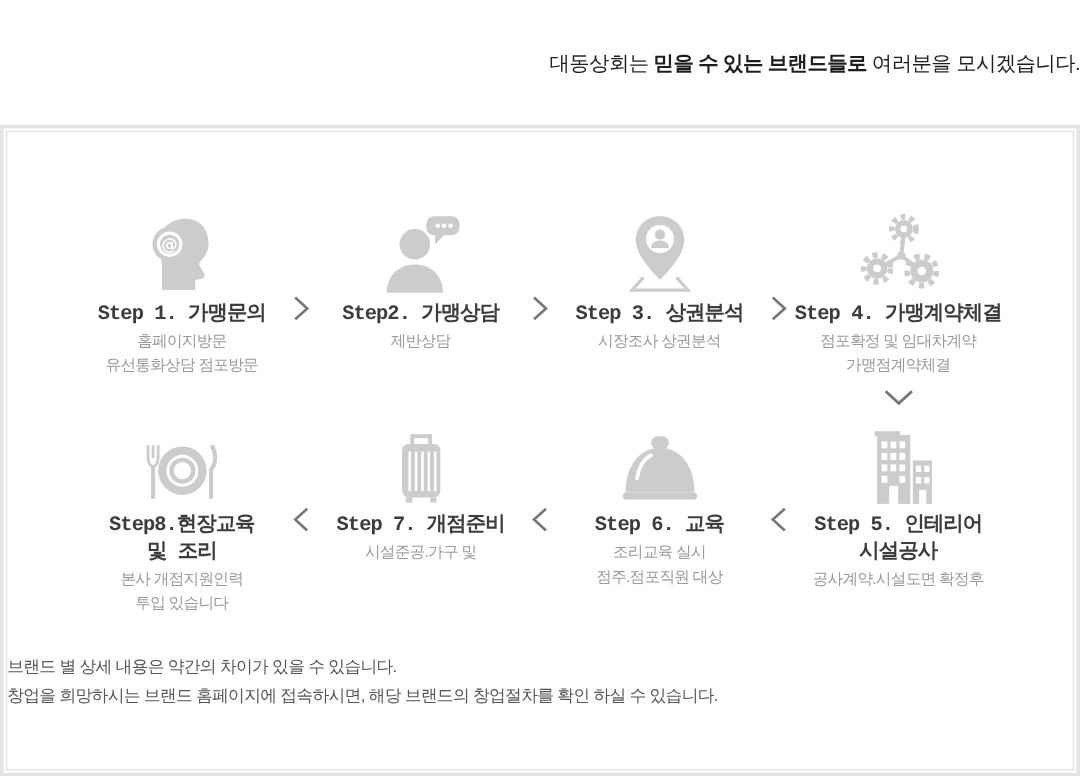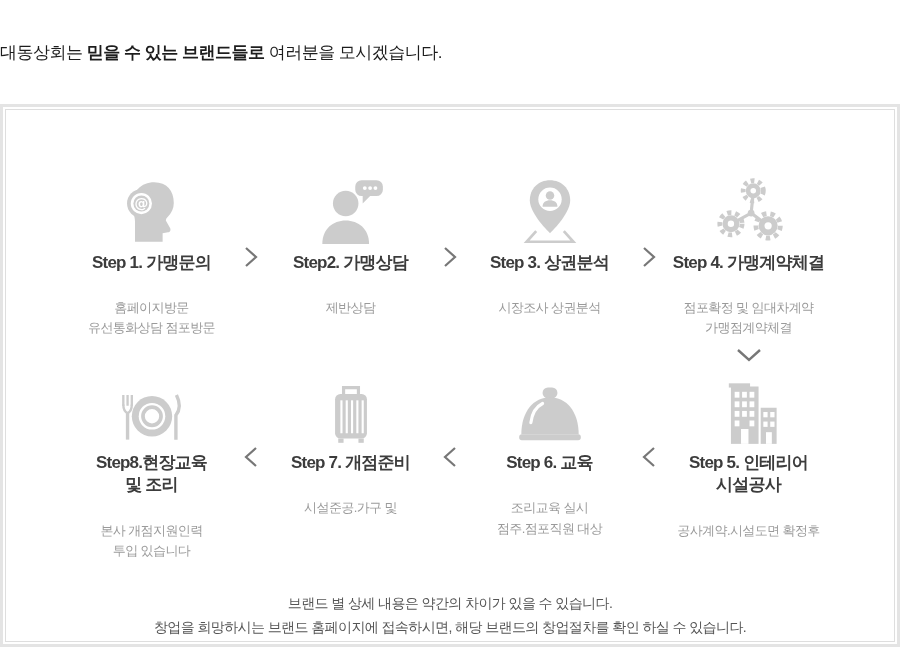--- a/index.html
+++ b/index.html
@@ -5,21 +5,21 @@
   * { box-sizing: border-box; margin: 0; padding: 0; }
   html, body {
     width: 900px; height: 647px;
     background: #ffffff;
     font-family: "Liberation Sans", "DejaVu Sans", sans-serif;
     overflow: hidden;
   }
   
   .header {
     height: 104px;
-    display: flex; align-items: center; justify-content: flex-start;
+    display: flex; align-items: center; justify-content: flex-end;
   }
   .header-title {
     font-size: 17px; color: #1d1d1d; letter-spacing: -0.5px;
   }
   .header-title .bold { font-weight: 700; }
   
   .frame {
     height: 543px;
     border: 3px solid #e4e4e4;
     position: relative;
@@ -39,44 +39,43 @@
     flex: 1; position: relative;
     text-align: center;
   }
   .icon-box {
     height: 70px;
     display: flex; align-items: flex-end; justify-content: center;
     margin-bottom: 6px;
   }
   .step-title {
     font-size: 17px; font-weight: 700; color: #3c3c3c;
-    letter-spacing: -0.8px; line-height: 1.3;
+    letter-spacing: -0.8px; line-height: 1.3; font-family: Liberation Mono, monospace;
   }
   .step-desc {
-    margin-top: 24px;
+    margin-top: 0;
     font-size: 13px; color: #9a9a9a;
     letter-spacing: -0.6px; line-height: 1.55;
   }
   .chev {
     position: absolute; top: 70px;
     width: 14px; height: 22px;
   }
   .chev-next { right: -7px; }
   .chev-prev { left: -7px; }
   
   .connector-row {
     display: flex; padding: 0 46px;
     margin-top: 10px; margin-bottom: 14px;
     height: 14px;
   }
   .connector-cell { flex: 1; text-align: center; }
   
   .footer-notes {
     margin-top: 30px;
-    text-align: center;
     font-size: 14px; color: #555555;
     letter-spacing: -0.6px; line-height: 1.75;
   }
   svg { display: block; }
   .icon-box svg { margin: 0 auto; }
 </style>
 </head>
 <body>
 
 <div class="header">

